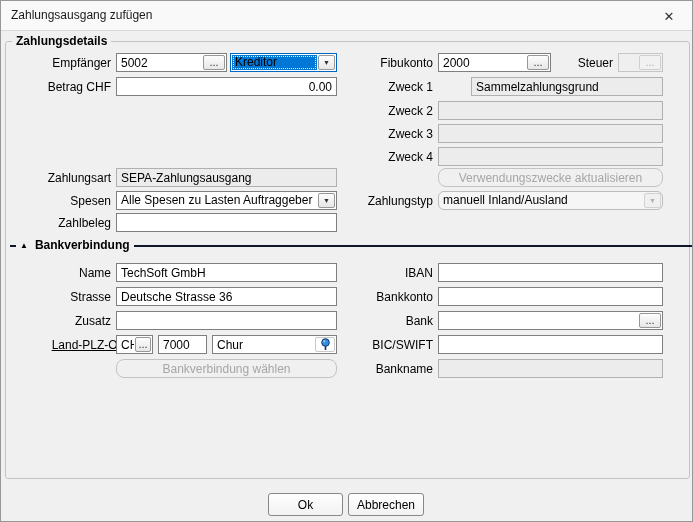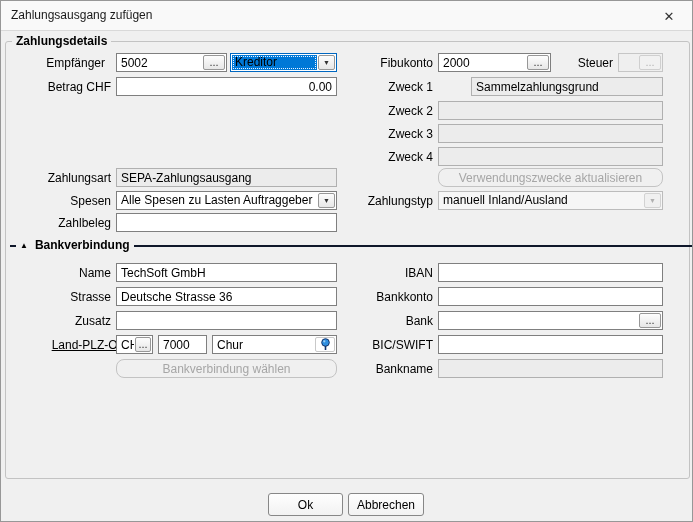--- a/index.html
+++ b/index.html
@@ -88,21 +88,21 @@
     border:1px solid #979797; border-radius:2px;
     background:linear-gradient(#fdfdfd,#e7e7e7);
     display:flex; align-items:center; justify-content:center; padding:0;
   }
   .combo .arrow-btn span { font-size:7px; color:#333; }
   .combo.focused { border-color:#0067c0; }
   .combo.focused .ctext {
     background:#0078d7; color:#000000;
     outline:1px dotted #e8f2ff; outline-offset:-2px;
   }
-  .combo.disabled { background:#f6f6f6; border-color:#bcbcbc; }
+  .combo.disabled { background:#f6f6f6; border-color:#bcbcbc;border-radius:6px; }
   .combo.disabled .arrow-btn { background:#f0f0f0; border-color:#d2d2d2; }
   .combo.disabled .arrow-btn span { color:#b0b0b0; }
 
   
   .win-btn {
     position:absolute; height:19px; border:1px solid #c3c3c3; border-radius:8px;
     background:#f0f0f0; color:#a6a6a6; font-size:12px; text-align:center;
     font-family:"Liberation Sans","DejaVu Sans",sans-serif; padding:0; cursor:default;
   }
   .dlg-btn {
@@ -125,21 +125,21 @@
   </div>
 
   <div class="panel">
     <span class="legend legend-top">Zahlungsdetails</span>
 
     <div class="divider">
       <span class="legend"><span class="tri">▲</span><span>Bankverbindung</span></span>
     </div>
   </div>
 
-  <span class="lbl" style="left:0;top:55px;width:104px;">Empfänger</span>
+  <span class="lbl" style="left:6px;top:55px;width:104px;">Empfänger</span>
   <div class="fldwrap" style="left:115px;top:52px;width:111px;">
     <input class="fld has-btn" value="5002" style="">
     <button class="browse"><span>...</span></button>
   </div>
   <div class="combo focused" style="left:229px;top:52px;width:107px;">
     <span class="ctext">Kreditor</span>
     <button class="arrow-btn">
         <span>▼</span>
       </button>
   </div>

